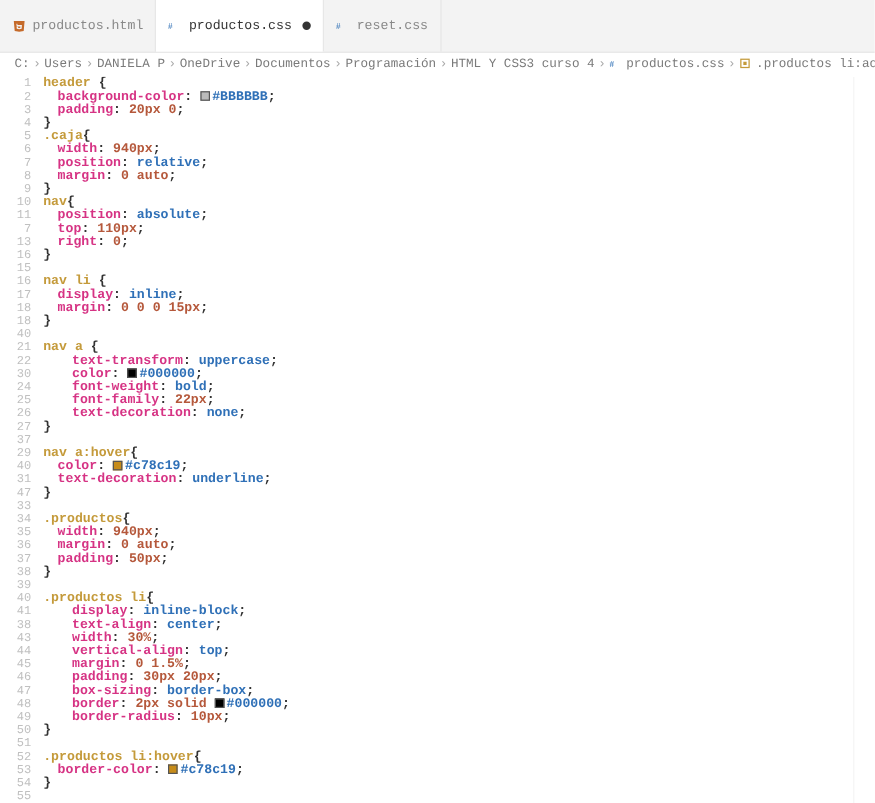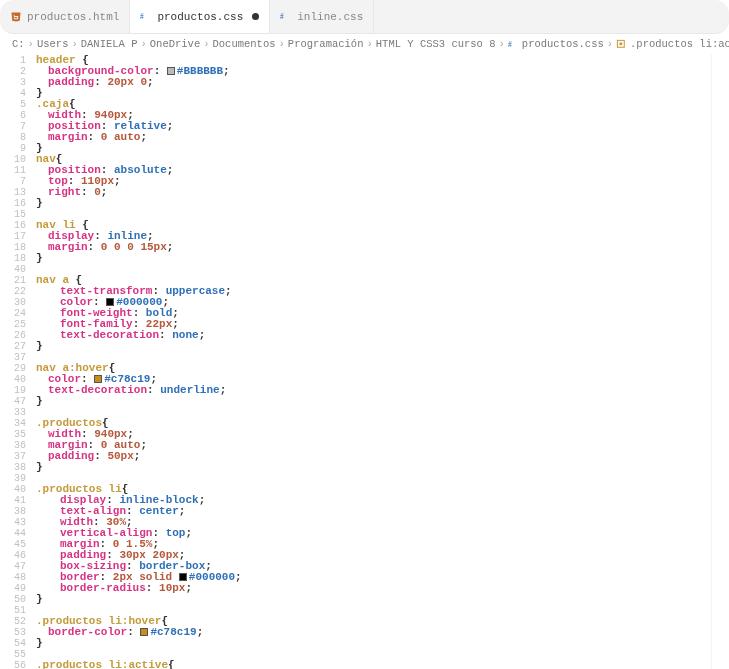--- a/index.html
+++ b/index.html
@@ -7,23 +7,22 @@
   font-family: Consolas, "Courier New", monospace;
   font-size: 11px;
   background: #ffffff;
   color: #333;
   overflow: hidden;
 }
 .tabs {
   display: flex;
   background: #f3f3f3;
   border-bottom: 1px solid #e7e7e7;
-  height: 34px;
+  height: 44px;
   align-items: stretch;
-  border-radius: 14px;
 }
 .tab {
   display: flex;
   align-items: center;
   padding: 0 10px;
   border-right: 1px solid #e7e7e7;
   color: #888;
   cursor: pointer;
   gap: 5px;
   font-size: 11px;
@@ -126,38 +125,38 @@
       </span>
     <span>productos.css</span>
     <span class="tab-dot"></span>
   </div>
   <div class="tab">
     <span class="tab-icon">
         <svg viewBox="0 0 16 16">
           <text x="0" y="11" font-size="10" fill="#2e6fb5" font-family="Consolas">#</text>
         </svg>
       </span>
-    <span>inline.css</span>
+    <span>reset.css</span>
   </div>
 </div>
 
 <div class="breadcrumb" id="breadcrumb">
     <span> C:</span>
     <span class="sep"> › </span>
     <span> Users</span>
     <span class="sep"> › </span>
     <span> DANIELA P</span>
     <span class="sep"> › </span>
     <span> OneDrive</span>
     <span class="sep"> › </span>
     <span> Documentos</span>
     <span class="sep"> › </span>
     <span> Programación</span>
     <span class="sep"> › </span>
-    <span> HTML Y CSS3 curso 8</span>
+    <span> HTML Y CSS3 curso 4</span>
     <span class="sep"> › </span>
     <span class="bc-icon"><svg viewBox="0 0 16 16">
         <text x="0" y="11" font-size="11" fill="#2e6fb5" font-family="Consolas">#</text>
       </svg></span>
     <span> productos.css</span>
     <span class="sep"> › </span>
     <span class="bc-icon"><svg viewBox="0 0 16 16">
         <rect x="2" y="2" width="10" height="10" fill="none" stroke="#c49a3a" stroke-width="1.5"></rect>
         <rect x="5" y="5" width="4" height="4" fill="#c49a3a"></rect>
       </svg></span>
@@ -189,21 +188,21 @@
       <div>21</div>
       <div>22</div>
       <div>30</div>
       <div>24</div>
       <div>25</div>
       <div>26</div>
       <div>27</div>
       <div>37</div>
       <div>29</div>
       <div>40</div>
-      <div>19</div>
+      <div>31</div>
       <div>47</div>
       <div>33</div>
       <div>34</div>
       <div>35</div>
       <div>36</div>
       <div>37</div>
       <div>38</div>
       <div>39</div>
       <div>40</div>
       <div>41</div>

